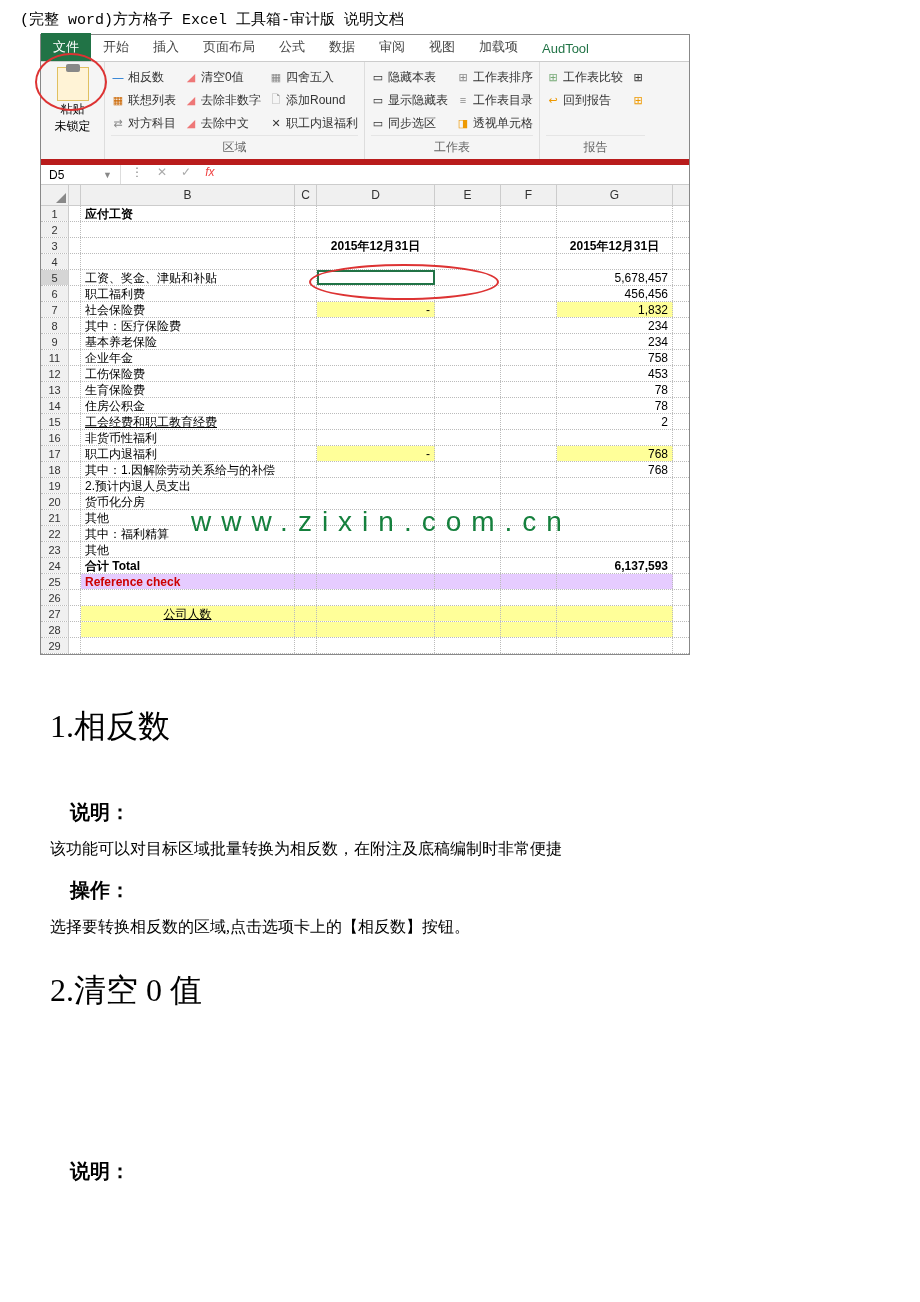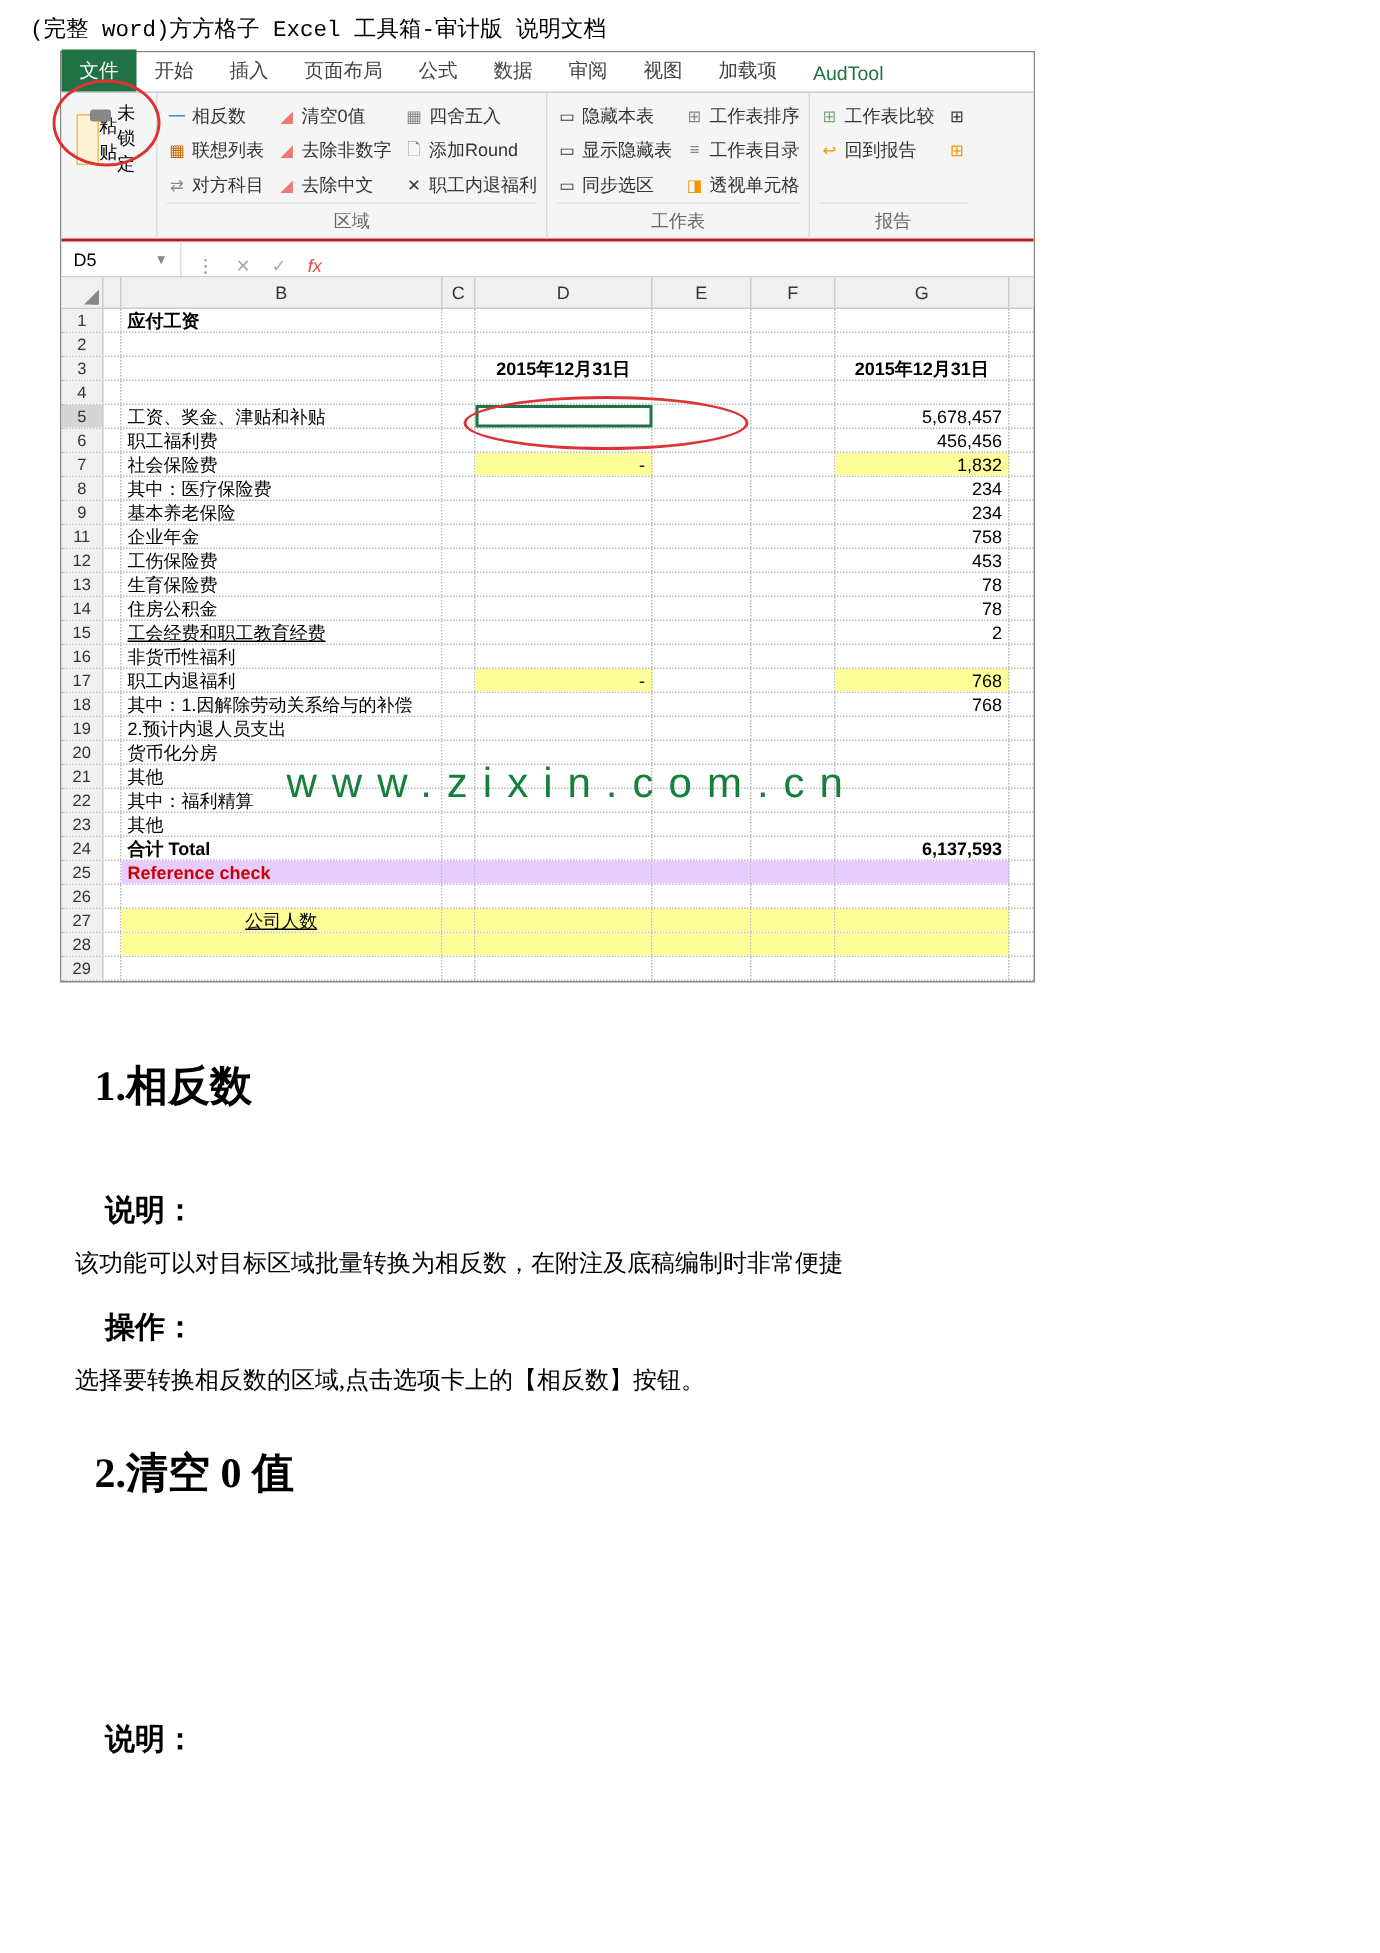--- a/index.html
+++ b/index.html
@@ -10,25 +10,25 @@
 .tab{padding:5px 12px;font-size:13px;color:#444;cursor:pointer}
 .tab.file{background:#217346;color:#fff;position:relative}
 .tab.active{color:#217346;font-weight:500}
 .ribbon{display:flex;border-top:1px solid #ccc;background:#f5f5f5}
 .rgroup{border-right:1px solid #ddd;padding:3px 6px 0;display:flex;flex-direction:column}
 .rgroup-items{display:flex;gap:8px;flex:1}
 .rgroup-col{display:flex;flex-direction:column;gap:3px;padding-top:2px}
 .ritem{display:flex;align-items:center;gap:3px;font-size:12px;color:#333;white-space:nowrap;cursor:pointer;height:20px}
 .ritem .ric{width:14px;height:14px;display:inline-flex;align-items:center;justify-content:center;font-size:11px}
 .rgroup-label{text-align:center;font-size:12px;color:#666;padding:3px 0;border-top:1px solid #e5e5e5;margin-top:2px}
-.paste-big{display:flex;flex-direction:row;align-items:center;padding:2px 4px;position:relative}
+.paste-big{display:flex;flex-direction:column;align-items:center;padding:2px 4px;position:relative}
 .paste-ic{width:32px;height:34px;background:#fff3d6;border:1px solid #e0c060;position:relative}
 .paste-ic::before{content:"";position:absolute;top:-4px;left:8px;width:14px;height:8px;background:#888;border-radius:2px}
 .red-circle{position:absolute;border:2px solid #d33;border-radius:50%;pointer-events:none}
-.namebox-row{display:flex;align-items:flex-end;border-top:2px solid #b91c1c;border-bottom:1px solid #ccc;height:26px;background:#fff}
+.namebox-row{display:flex;align-items:flex-start;border-top:6px solid #b91c1c;border-bottom:1px solid #ccc;height:26px;background:#fff}
 .namebox{width:80px;padding:0 8px;font-size:12px;border-right:1px solid #ddd;height:100%;display:flex;align-items:center;justify-content:space-between}
 .fx-ctrl{display:flex;align-items:center;gap:14px;padding:0 10px;color:#888}
 .fx-lbl{font-style:italic;color:#ef4444}
 .grid{display:block}
 .colhdrs{display:flex;background:#f0f0f0;border-bottom:1px solid #ccc}
 .corner{width:28px;border-right:1px solid #ccc;background:#f0f0f0;height:20px;position:relative}
 .corner::after{content:"";position:absolute;right:2px;bottom:2px;border:5px solid transparent;border-bottom-color:#888;border-right-color:#888}
 .ch{border-right:1px solid #ccc;text-align:center;font-size:12px;color:#333;height:20px;line-height:20px}
 .ch-a{width:12px}.ch-b{width:214px}.ch-c{width:22px}.ch-d{width:118px}.ch-e{width:66px}.ch-f{width:56px}.ch-g{width:116px}
 .grow{display:flex;border-bottom:1px dotted #bbb;height:16px}
@@ -38,21 +38,21 @@
 .c-a{width:12px}.c-b{width:214px}.c-c{width:22px}.c-d{width:118px}.c-e{width:66px}.c-f{width:56px}.c-g{width:116px;text-align:right}
 .bold{font-weight:bold}
 .hl-y{background:#ffff99}
 .hl-p{background:#e6ccff}
 .redtxt{color:#c00;font-weight:bold}
 .selcell{border:2px solid #217346;background:#fff;line-height:12px}
 .rt{text-align:right}
 .ctr{text-align:center}
 .u{text-decoration:underline}
 .doc-body{padding:20px 50px;font-family:SimSun}
-.h1{font-size:28px;font-weight:bold;margin:30px 13px 50px}
+.h1{font-size:32px;font-weight:normal;margin:30px 0 50px}
 .h2{font-size:20px;font-weight:bold;margin:15px 0 10px;text-indent:1em}
 .p{font-size:16px;line-height:1.6;margin-bottom:15px}
 .wm{position:absolute;font-size:28px;color:#15803d;font-family:Arial;letter-spacing:10px;pointer-events:none;z-index:0}
 </style>
 </head>
 <body>
 
 <div class="doc-header">(完整 word)方方格子 Excel 工具箱-审计版 说明文档</div>
 
 <div class="excel-shot">

